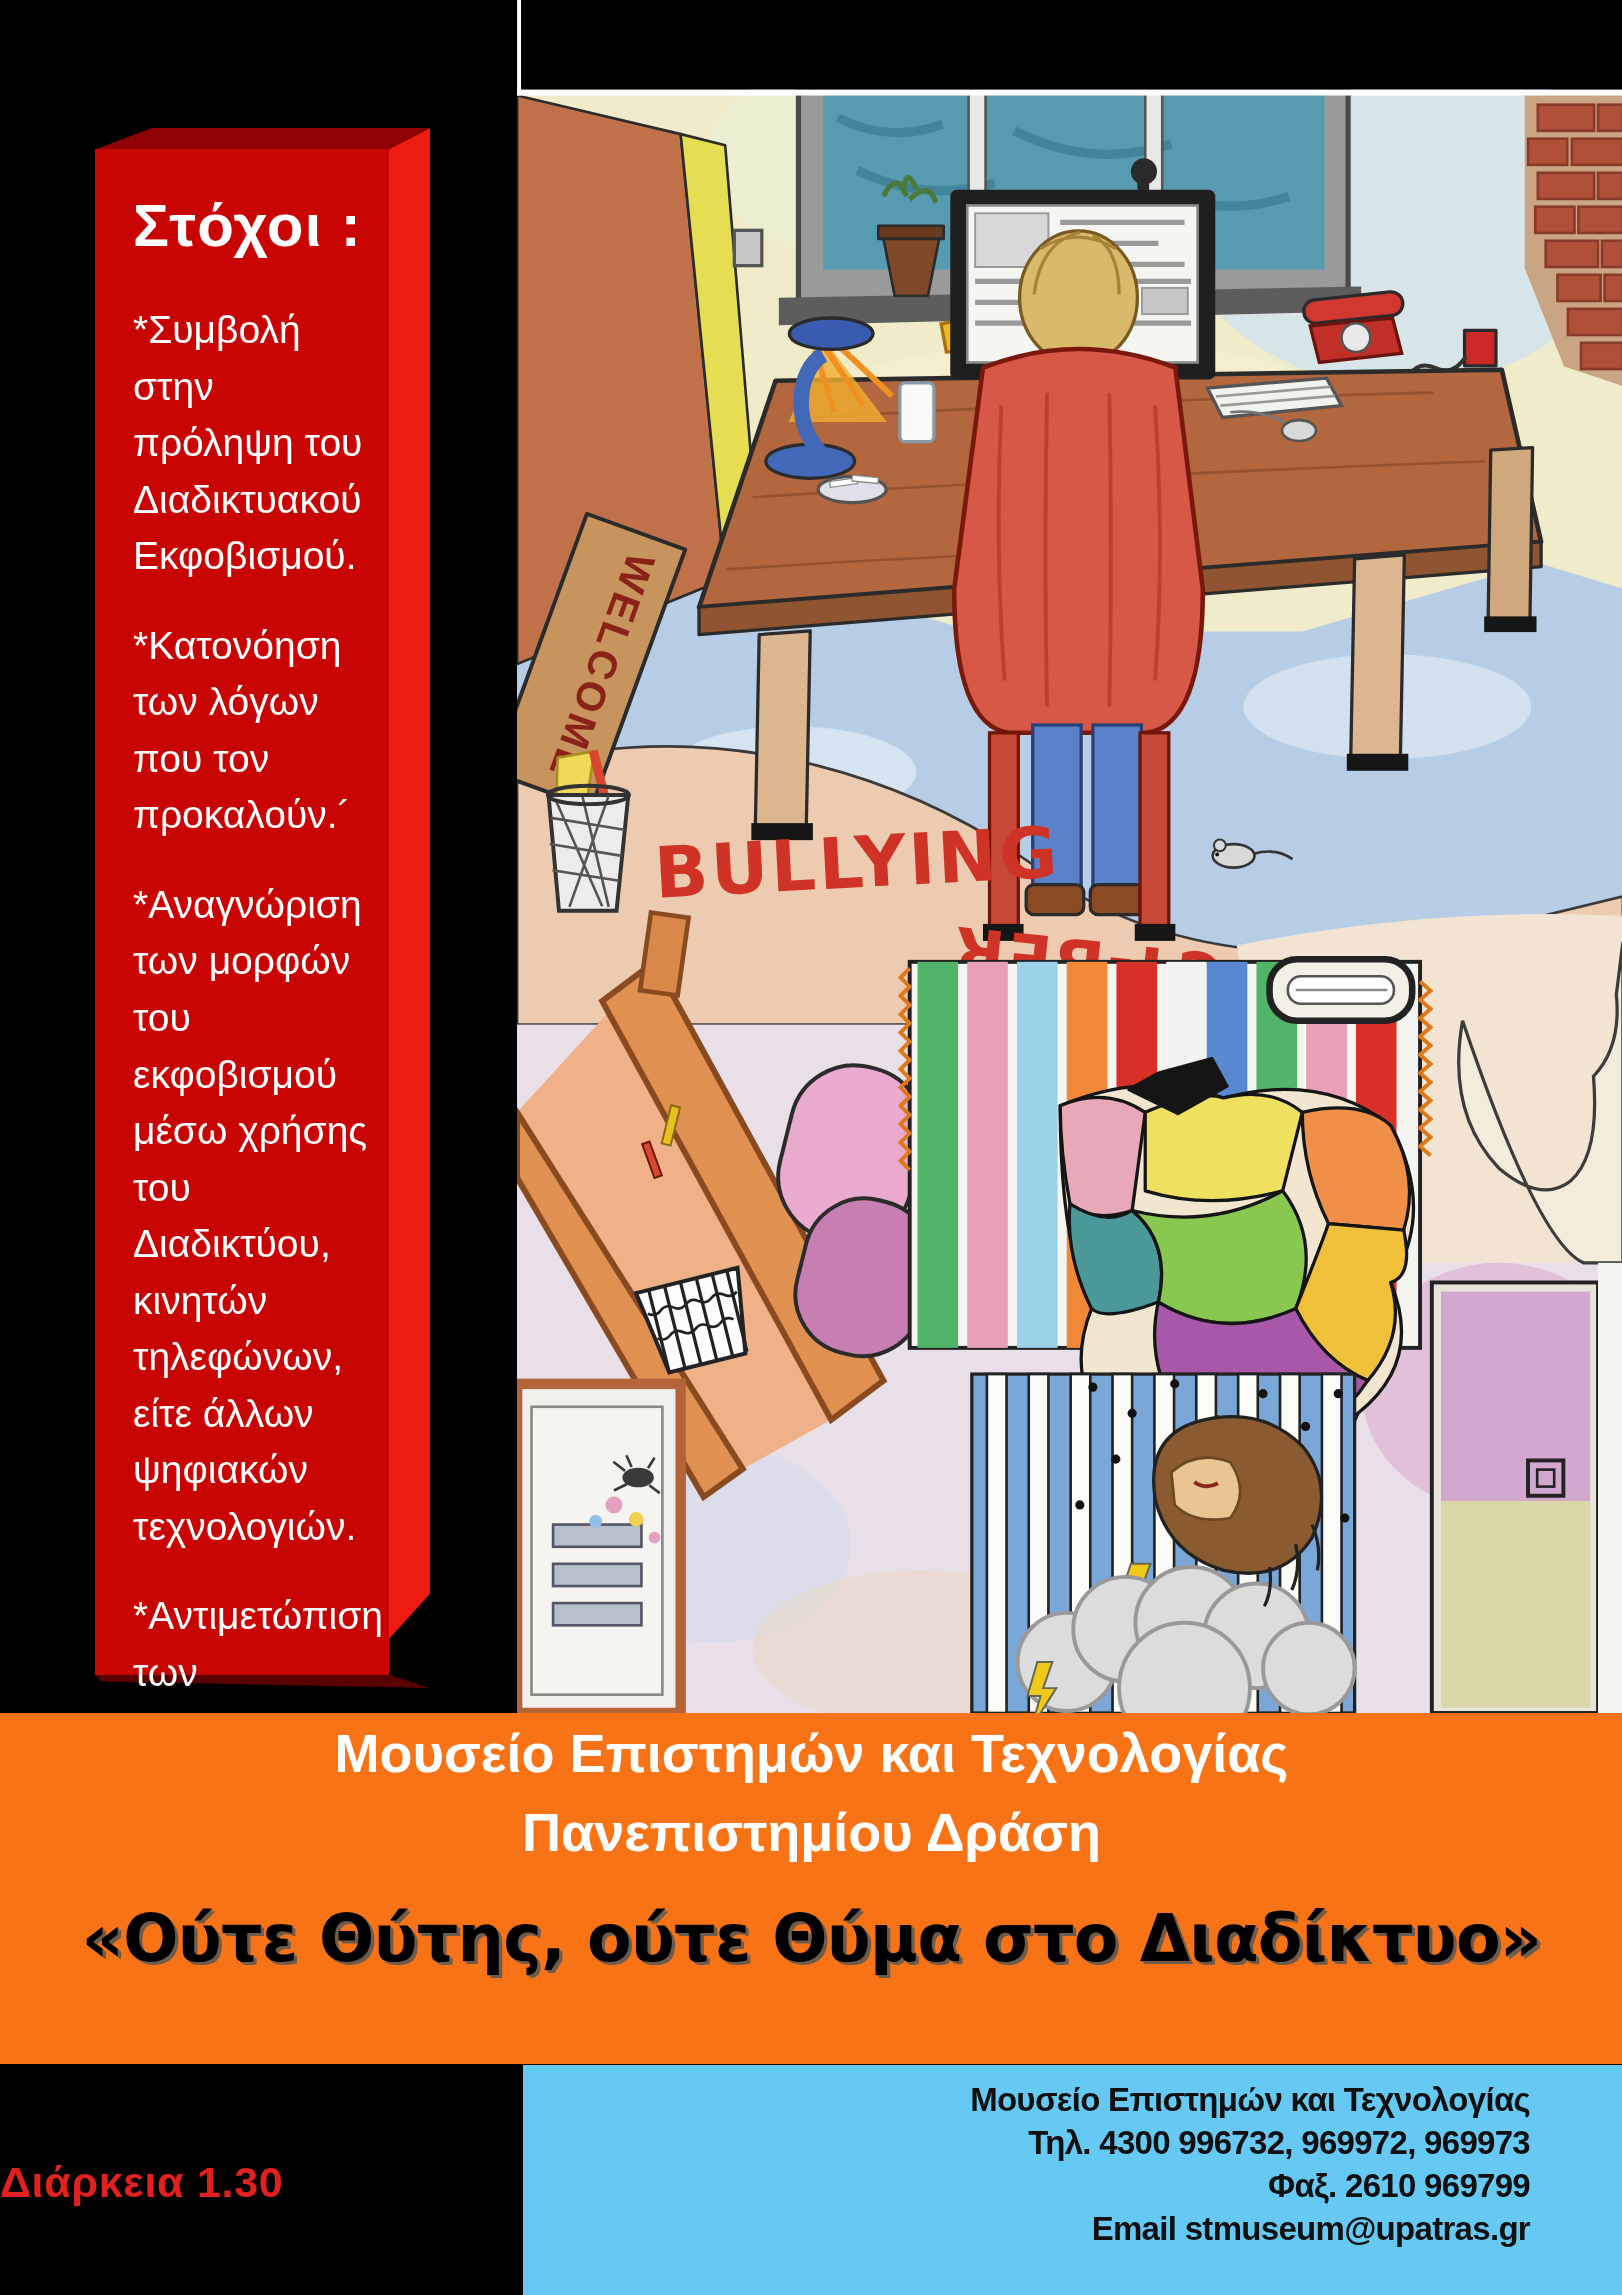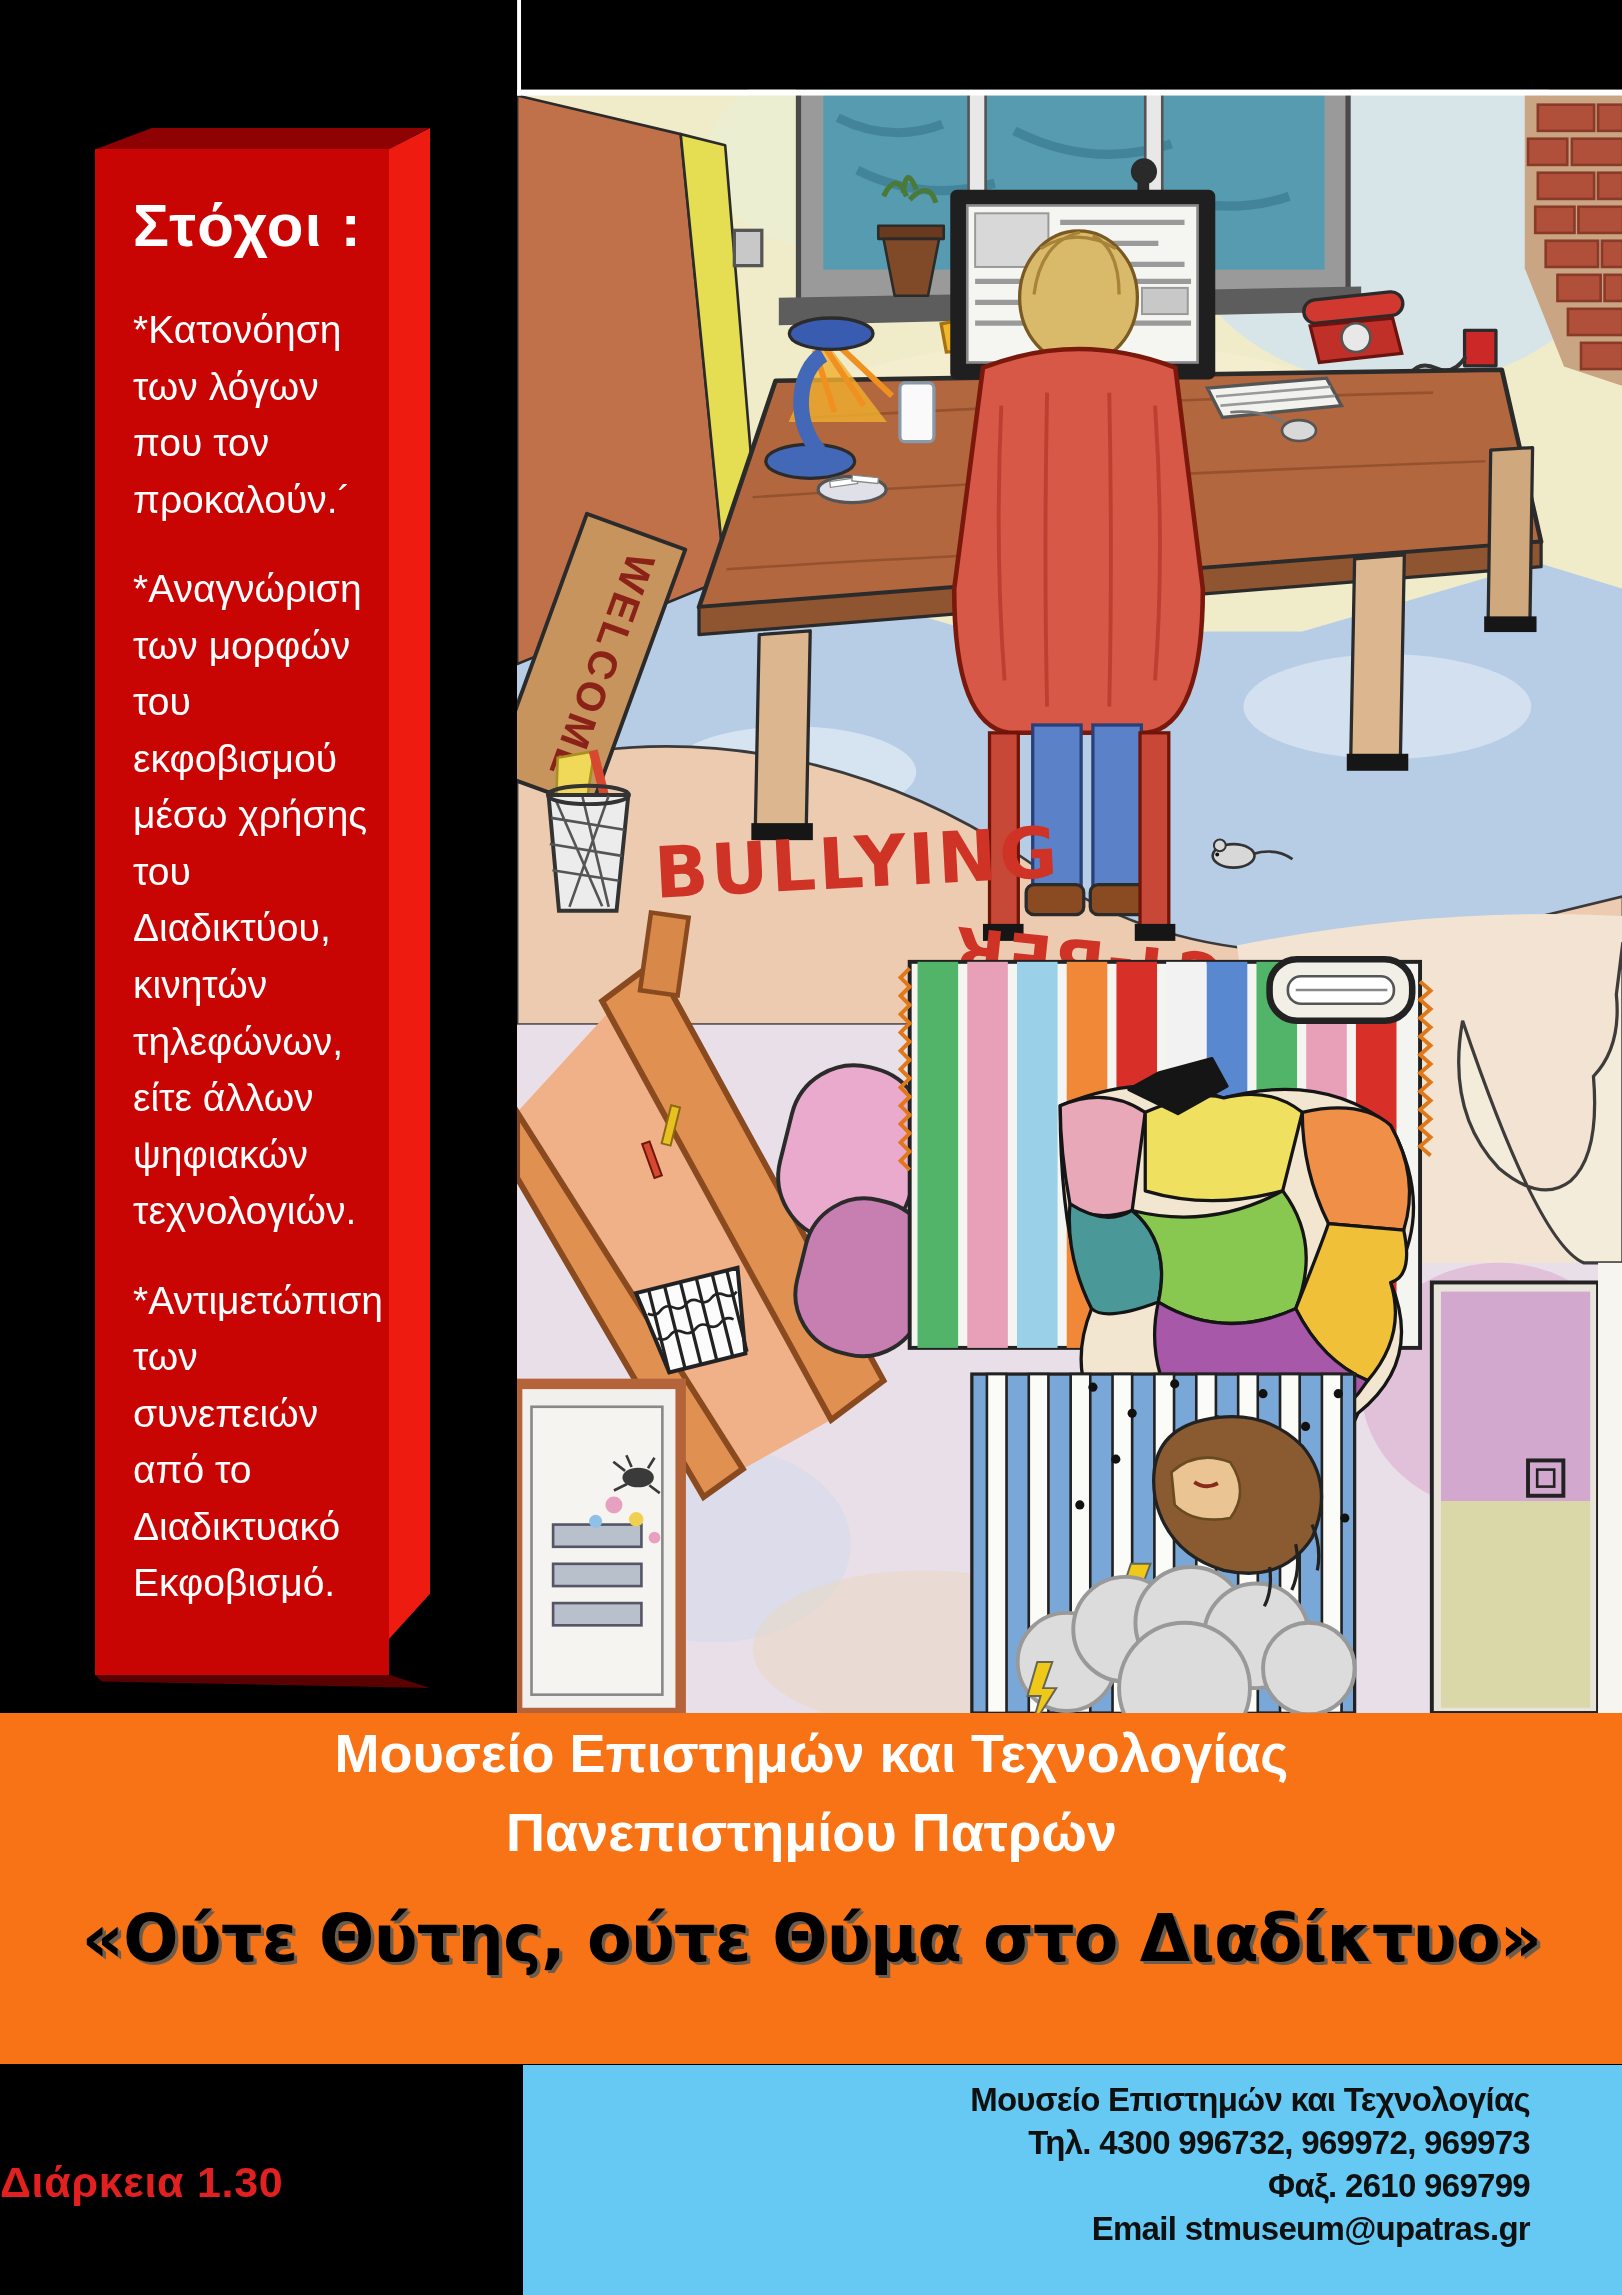--- a/index.html
+++ b/index.html
@@ -45,20 +45,24 @@
 </head>
 <body>
 
 <div id="poster">
 
   <div class="goals-top"></div>
   <div class="goals-side"></div>
   <div class="goals-bottom"></div>
   <div class="goals-front">
     <p class="goals-title">Στόχοι :</p>
+    <p class="goal-item">*Συμβολή στην
+πρόληψη του
+Διαδικτυακού
+Εκφοβισμού.</p>
     <p class="goal-item">*Κατονόηση
 των λόγων
 που τον
 προκαλούν.´</p>
     <p class="goal-item">*Αναγνώριση
 των μορφών
 του εκφοβισμού
 μέσω  χρήσης
 του  Διαδικτύου,
 κινητών
@@ -370,21 +374,21 @@
       <rect x="1652" y="1930" width="38" height="688" fill="#f7f5f0"></rect>
     </g>
 
     <rect x="0" y="0" width="1690" height="137" fill="#000"></rect>
     <rect x="0" y="137" width="1690" height="9" fill="#fff"></rect>
     <rect x="0" y="0" width="6" height="146" fill="#fff"></rect>
   </svg>
 
   <div class="banner">
     <div class="banner-title">Μουσείο Επιστημών και Τεχνολογίας</div>
-    <div class="banner-title2">Πανεπιστημίου Πατρών</div>
+    <div class="banner-title2">Πανεπιστημίου Δράση</div>
     <div class="banner-headline">«Ούτε Θύτης, ούτε Θύμα στο Διαδίκτυο»</div>
   </div>
 
   <div class="footer">
     <div class="duration">Διάρκεια  1.30</div>
     <div class="contact-box">
       <div class="contact-line">Μουσείο Επιστημών και Τεχνολογίας</div>
       <div class="contact-line">Τηλ. 4300 996732, 969972, 969973</div>
       <div class="contact-line">Φαξ. 2610 969799</div>
       <div class="contact-line">Email stmuseum@upatras.gr</div>

